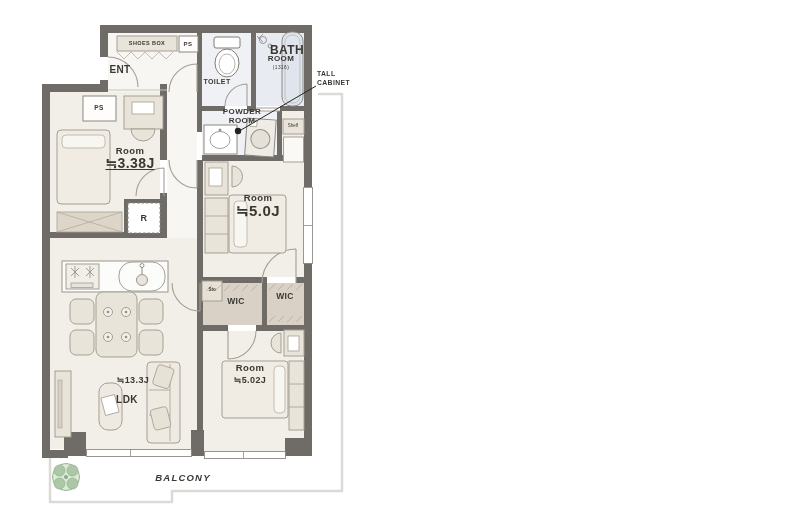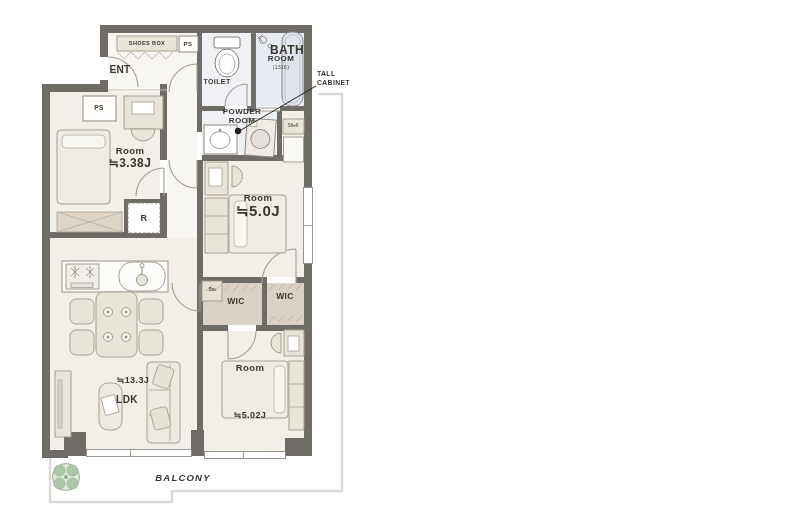--- a/index.html
+++ b/index.html
@@ -253,25 +253,25 @@
 <div class="lbl" style="left:281px;top:50px;font-size:12px;margin-left:6px;">BATH</div>
 <div class="lbl" style="left:281px;top:59px;font-size:8px;">ROOM</div>
 <div class="lbl w4" style="left:281px;top:68px;font-size:4.8px;">(1316)</div>
 <div class="lbl left" style="left:317px;top:74px;font-size:6.8px;">TALL</div>
 <div class="lbl left" style="left:317px;top:83px;font-size:6.8px;">CABINET</div>
 <div class="lbl" style="left:242px;top:112px;font-size:8px;">POWDER</div>
 <div class="lbl" style="left:242px;top:121px;font-size:8px;">ROOM</div>
 <div class="lbl w4" style="left:293px;top:126px;font-size:4.5px;letter-spacing:0;">Shelf</div>
 <div class="lbl" style="left:99px;top:108px;font-size:6.5px;">PS</div>
 <div class="lbl w6" style="left:130px;top:151px;font-size:9.5px;">Room</div>
-<div class="lbl w6" style="left:130px;top:163px;font-size:12px;">≒3.38J</div>
+<div class="lbl w6" style="left:130px;top:163px;font-size:14px;text-decoration:underline;">≒3.38J</div>
 <div class="lbl" style="left:144px;top:218px;font-size:9px;">R</div>
 <div class="lbl w6" style="left:258px;top:198px;font-size:9.5px;">Room</div>
 <div class="lbl w6" style="left:258px;top:210px;font-size:15px;">≒5.0J</div>
 <div class="lbl" style="left:212px;top:290px;font-size:4.5px;letter-spacing:0;">Sto</div>
 <div class="lbl" style="left:236px;top:301px;font-size:8.5px;">WIC</div>
 <div class="lbl" style="left:285px;top:296px;font-size:8.5px;">WIC</div>
 <div class="lbl w6" style="left:127px;top:368px;font-size:10px;margin-top:32px;">LDK</div>
 <div class="lbl w6" style="left:127px;top:380px;font-size:9px;padding-left:12px;">≒13.3J</div>
 <div class="lbl w6" style="left:250px;top:368px;font-size:9.5px;">Room</div>
-<div class="lbl w6" style="left:250px;top:380px;font-size:9px;margin-top:35px;">≒5.02J</div>
+<div class="lbl w6" style="left:250px;top:380px;font-size:9px;">≒5.02J</div>
 <div class="lbl" style="left:183px;top:478px;font-size:9.5px;letter-spacing:1.2px;font-style:italic;">BALCONY</div>
 </div>
 
 </body></html>

